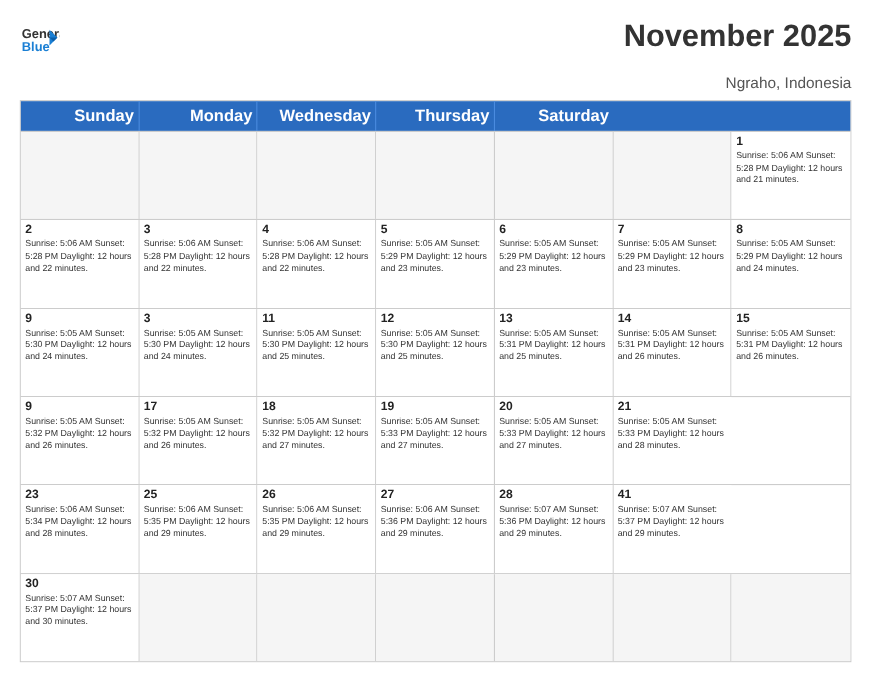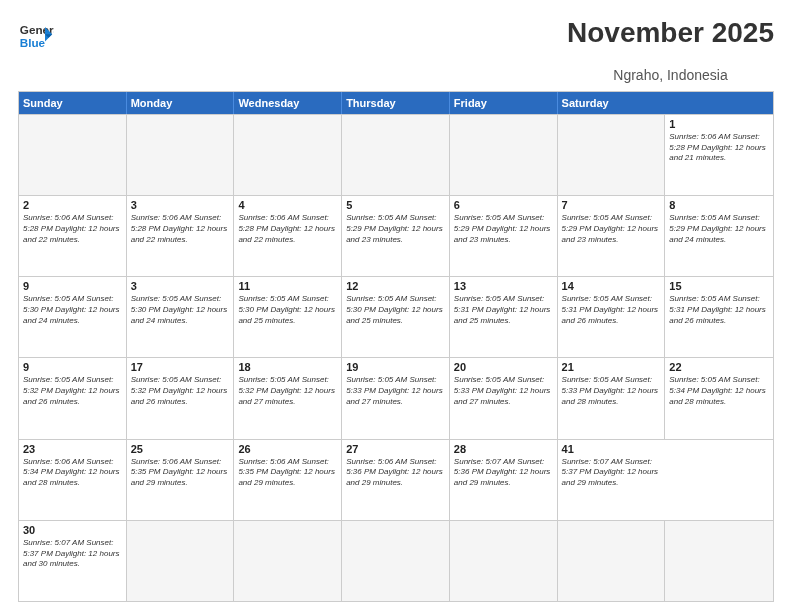--- a/index.html
+++ b/index.html
@@ -26,21 +26,21 @@
     .logo {
       display: flex;
       align-items: center;
       gap: 4px;
     }
     .logo-icon {
       width: 36px;
       height: 36px;
     }
     .title-block {
-      text-align: center;
+      text-align: right;
     }
     .cal-title {
       font-size: 28px;
       font-weight: bold;
       color: #333;
       line-height: 1.1;
     }
     .cal-subtitle {
       font-size: 14px;
       color: #555;
@@ -52,24 +52,24 @@
       flex-direction: column;
       border: 1px solid #ccc;
     }
     .cal-header-row {
       display: grid;
       grid-template-columns: repeat(7, 1fr);
       background: #2a6bbf;
     }
     .cal-header-cell {
       color: #fff;
-      font-size: 11px;
+      font-size: 15px;
       font-weight: bold;
       padding: 5px 4px;
-      text-align: left;
+      text-align: right;
       border-right: 1px solid #4a8bdf;
     }
     .cal-header-cell:last-child { border-right: none; }
     .cal-body {
       display: flex;
       flex-direction: column;
       flex: 1;
     }
     .cal-row {
       display: grid;
@@ -91,21 +91,20 @@
     .day-num {
       font-size: 11px;
       font-weight: bold;
       color: #222;
       margin-bottom: 2px;
     }
     .day-info {
       font-size: 8px;
       color: #333;
       line-height: 1.35;
-      font-style: italic;
     }
   </style>
 </head>
 <body>
 
 <div class="page">
   <div class="header">
     <div class="logo">
       <svg class="logo-icon" viewBox="0 0 40 40">
         <text x="2" y="18" font-size="13" font-weight="bold" fill="#333" font-family="Arial">General</text>
@@ -119,21 +118,20 @@
       <div class="cal-subtitle">Ngraho, Indonesia</div>
     </div>
   </div>
 
   <div class="calendar">
     <div class="cal-header-row">
     <div class="cal-header-cell">Sunday</div>
         <div class="cal-header-cell">Monday</div>
         <div class="cal-header-cell">Wednesday</div>
         <div class="cal-header-cell">Thursday</div>
-        <div class="cal-header-cell">Friday</div>
         <div class="cal-header-cell">Saturday</div>
       </div>
     <div class="cal-body">
     <div class="cal-row">
           <div class="cal-cell empty"></div>
           <div class="cal-cell empty"></div>
           <div class="cal-cell empty"></div>
           <div class="cal-cell empty"></div>
           <div class="cal-cell empty"></div>
           <div class="cal-cell empty"></div>
@@ -280,27 +278,20 @@
             <div class="day-num">20</div>
             <div class="day-info">Sunrise: 5:05 AM
 Sunset: 5:33 PM
 Daylight: 12 hours
 and 27 minutes.</div>
           </div>
           <div class="cal-cell">
             <div class="day-num">21</div>
             <div class="day-info">Sunrise: 5:05 AM
 Sunset: 5:33 PM
-Daylight: 12 hours
-and 28 minutes.</div>
-          </div>
-          <div class="cal-cell">
-            <div class="day-num">22</div>
-            <div class="day-info">Sunrise: 5:05 AM
-Sunset: 5:34 PM
 Daylight: 12 hours
 and 28 minutes.</div>
           </div>
         </div>
         <div class="cal-row">
           <div class="cal-cell">
             <div class="day-num">23</div>
             <div class="day-info">Sunrise: 5:06 AM
 Sunset: 5:34 PM
 Daylight: 12 hours

